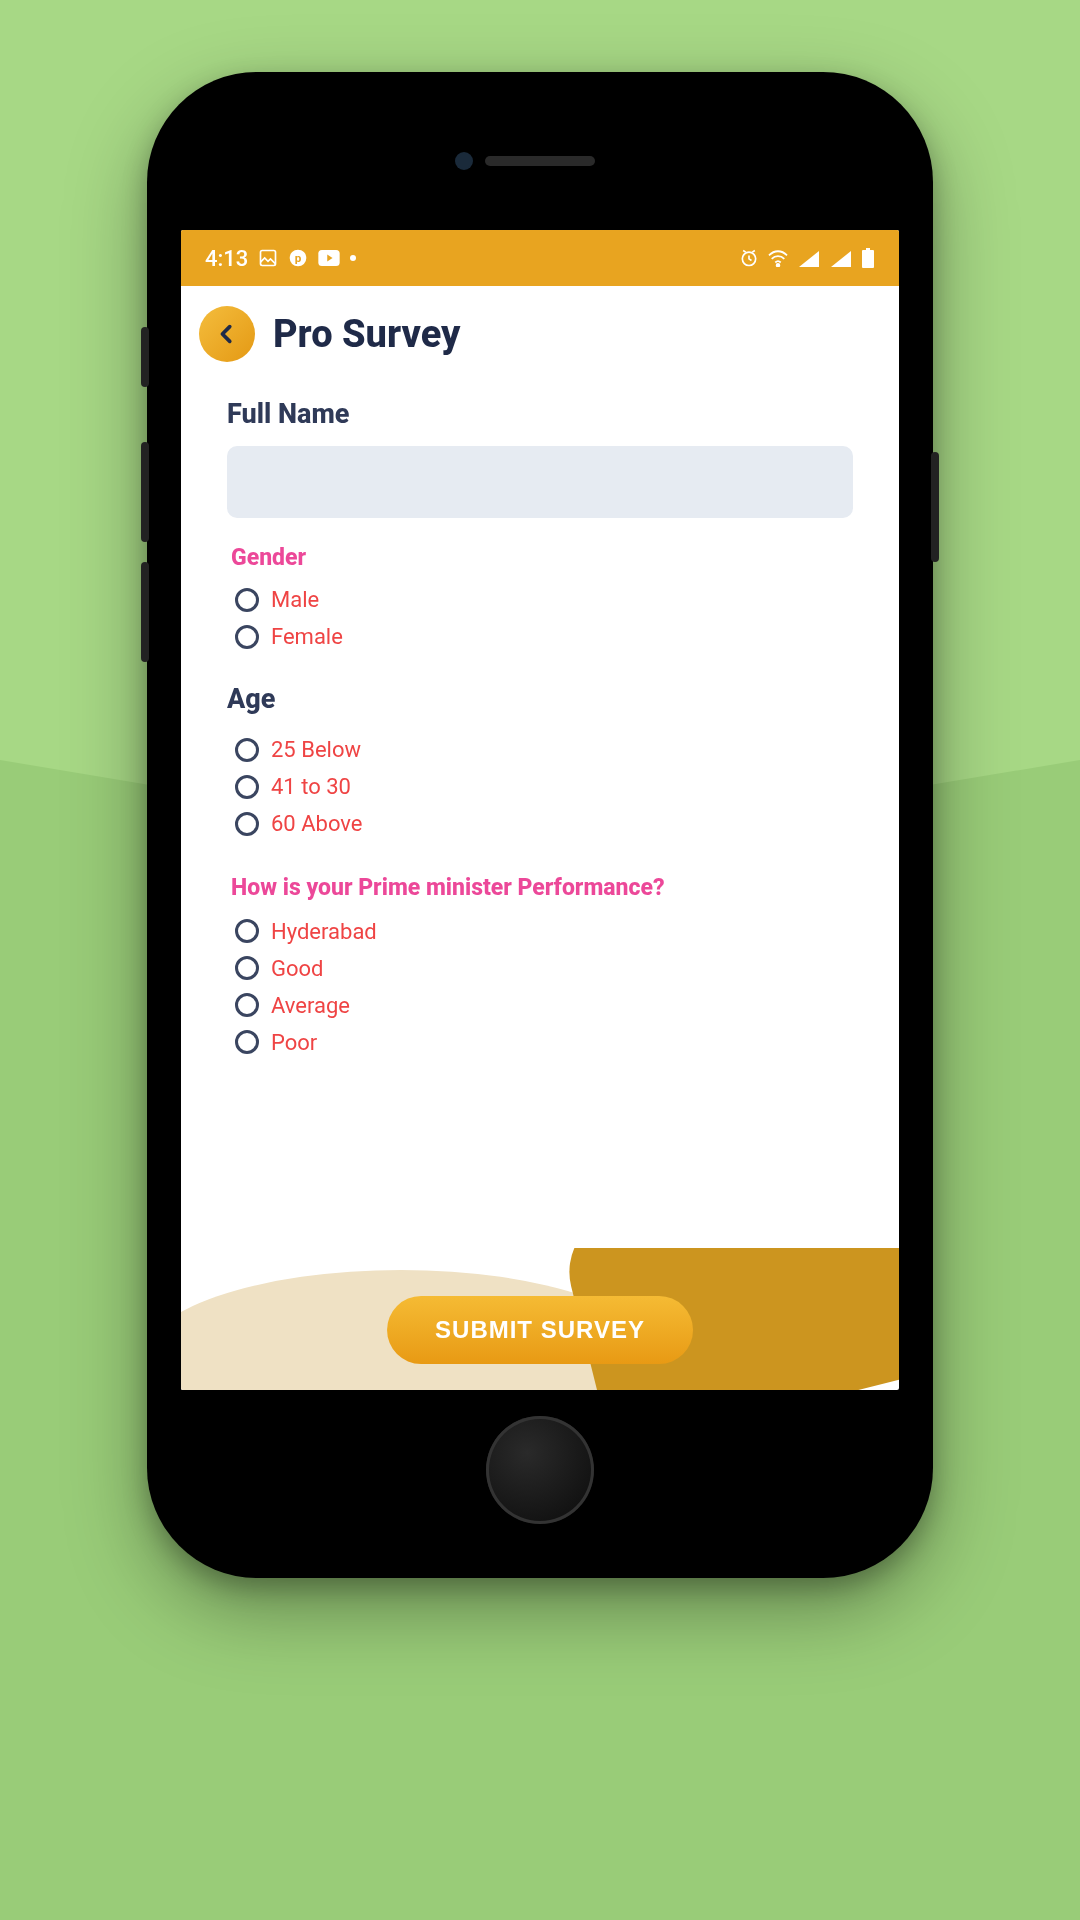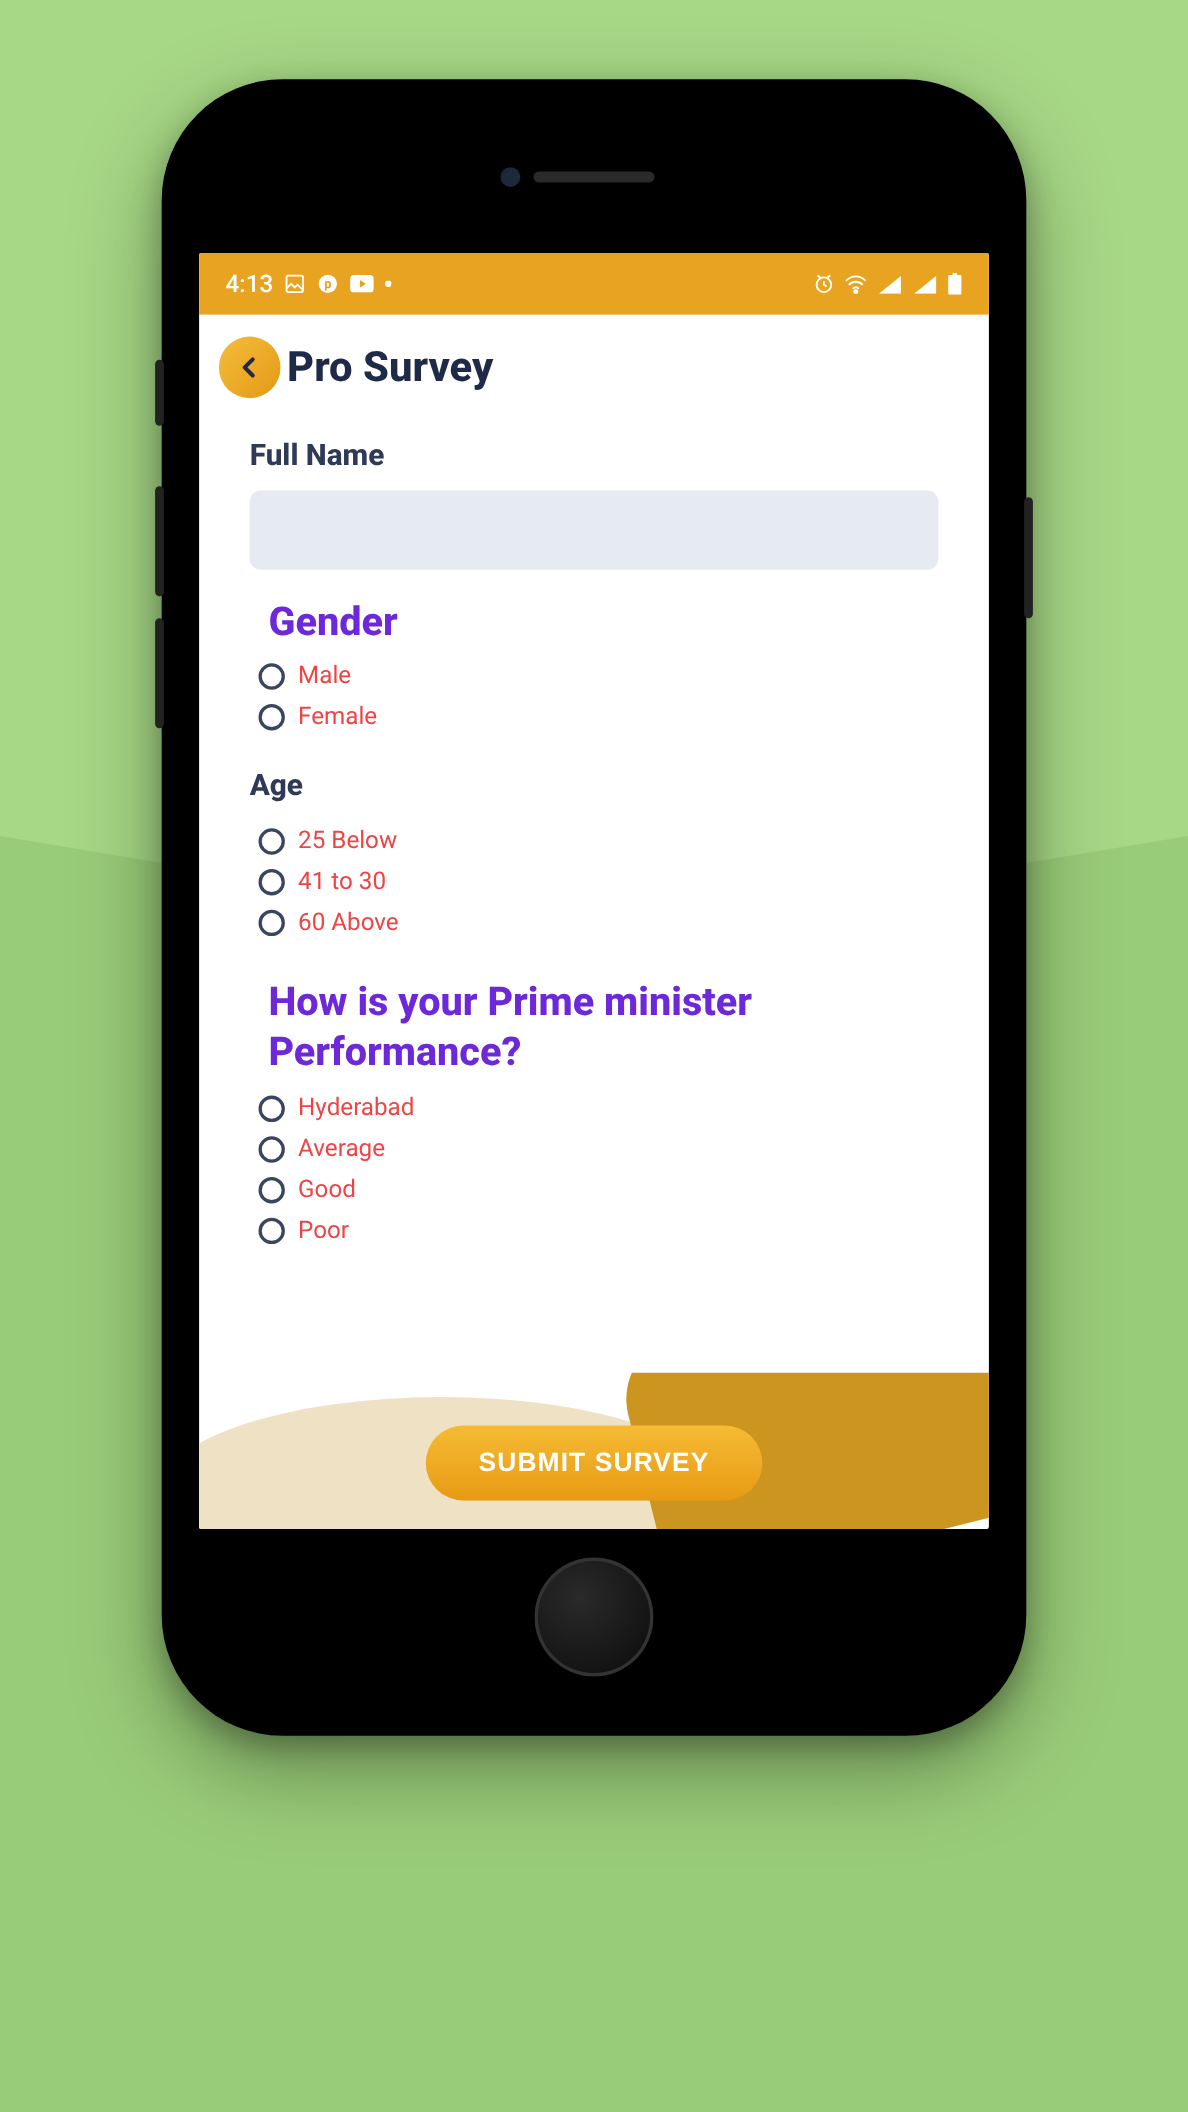--- a/index.html
+++ b/index.html
@@ -99,21 +99,21 @@
     padding: 0 24px;
     font-size: 22px;
     font-weight: 500;
   }
   .status-left { display: flex; align-items: center; gap: 10px; }
   .status-right { display: flex; align-items: center; gap: 8px; }
   .s-icon { display: inline-flex; }
   .header {
     display: flex;
     align-items: center;
-    gap: 6px;
+    gap: 18px;
     padding: 20px 18px 12px 18px;
   }
   .back-btn {
     width: 56px;
     height: 56px;
     border-radius: 50%;
     background: linear-gradient(135deg, #f4bd3d, #e49914);
     display: flex;
     align-items: center;
     justify-content: center;
@@ -132,24 +132,24 @@
     margin-bottom: 18px;
   }
   .form { padding: 0 24px; }
   .label-primary {
     font-size: 27px;
     font-weight: 800;
     color: #2f3a58;
     margin: 18px 0 16px 0;
   }
   .label-bold {
-    font-size: 36px;
+    font-size: 23px;
     font-weight: 800;
-    color: #6d28d9;
-    margin: 26px 0 10px 17px;
+    color: #ec4899;
+    margin: 26px 0 10px 4px;
   }
   .label-bold.tight { margin-top: 32px; }
   .text-input {
     width: 100%;
     height: 72px;
     background: #e6ebf2;
     border: none;
     border-radius: 10px;
     padding: 0 18px;
     font-size: 24px;
@@ -333,25 +333,25 @@
           </div>
 
           <div class="label-bold tight" style="line-height:1.25;">How is your Prime minister Performance?</div>
           <div class="options">
             <div class="radio-row">
               <span class="radio-circle"></span>
               <span class="radio-label">Hyderabad</span>
             </div>
             <div class="radio-row">
               <span class="radio-circle"></span>
+              <span class="radio-label">Good</span>
+            </div>
+            <div class="radio-row">
+              <span class="radio-circle"></span>
               <span class="radio-label">Average</span>
-            </div>
-            <div class="radio-row">
-              <span class="radio-circle"></span>
-              <span class="radio-label">Good</span>
             </div>
             <div class="radio-row">
               <span class="radio-circle"></span>
               <span class="radio-label">Poor</span>
             </div>
           </div>
         </div>
       </div>
 
       <div class="footer">

